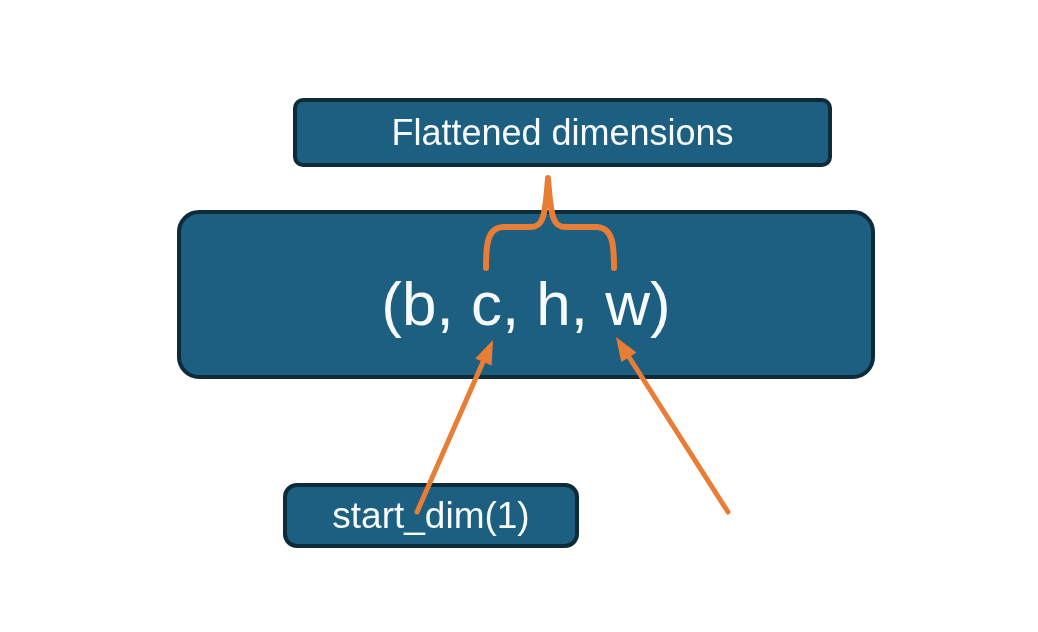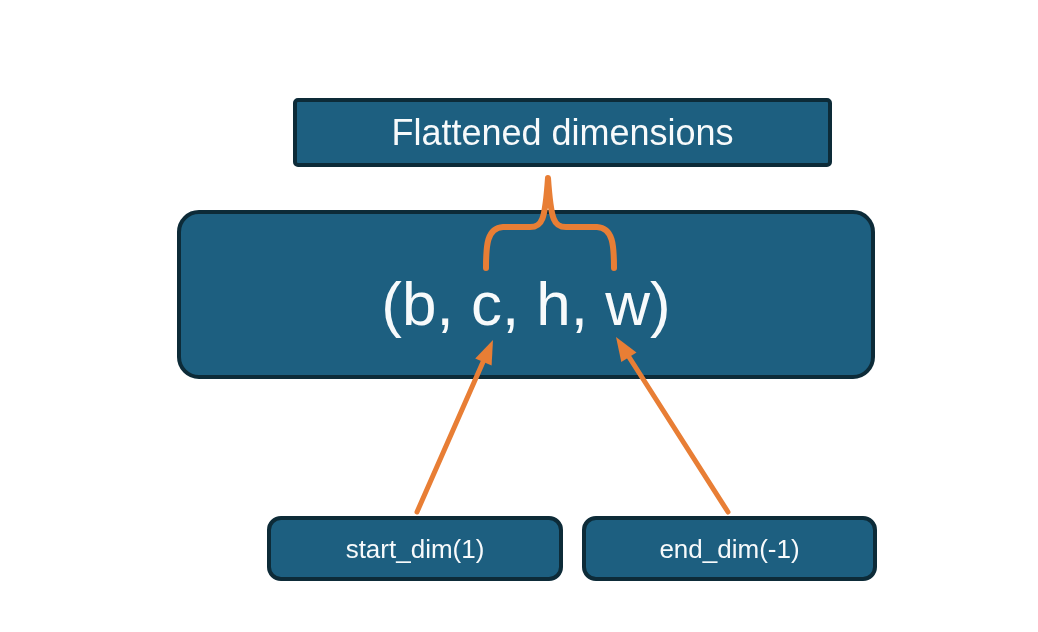--- a/index.html
+++ b/index.html
@@ -28,35 +28,36 @@
     color: var(--text);
     display: flex;
     align-items: center;
     justify-content: center;
     text-align: center;
     line-height: 1;
   }
   .node--top {
     left: 293px; top: 98px;
     width: 539px; height: 69px;
-    border-radius: 5px;
+    border-radius: 10px;
     font-size: 36px;
   }
   .node--main {
     left: 177px; top: 210px;
     width: 698px; height: 169px;
     border-radius: 22px;
     font-size: 62px;
     padding-top: 18px;
   }
   .node--small {
-    top: 516px;
+    top: 483px;
     height: 65px;
     border-radius: 14px;
-    font-size: 26px;
+    font-size: 37px;
+    margin-left: 16px;
   }
   .node--start { left: 267px; width: 296px; }
   .node--end   { left: 582px; width: 295px; }
 
   .connector-layer {
     position: absolute;
     left: 0; top: 0;
     width: 1038px; height: 632px;
     pointer-events: none;
   }
@@ -80,23 +81,20 @@
   </div>
 
   <div class="node node--main">
     <span>(b, c, h, w)</span>
   </div>
 
   <div class="node node--small node--start">
     <span>start_dim(1)</span>
   </div>
 
-  <div class="node node--small node--end">
-    <span>end_dim(-1)</span>
-  </div>
 
   <svg class="connector-layer" viewBox="0 0 1038 632" xmlns="http://www.w3.org/2000/svg">
 
     <path class="connector-stroke connector-brace" d="M 486 268
              C 486 245, 487 228, 503 227
              L 530 227
              C 542 227, 545 221, 548 178
              C 551 221, 554 227, 566 227
              L 597 227
              C 613 228, 614 245, 614 268"></path>

